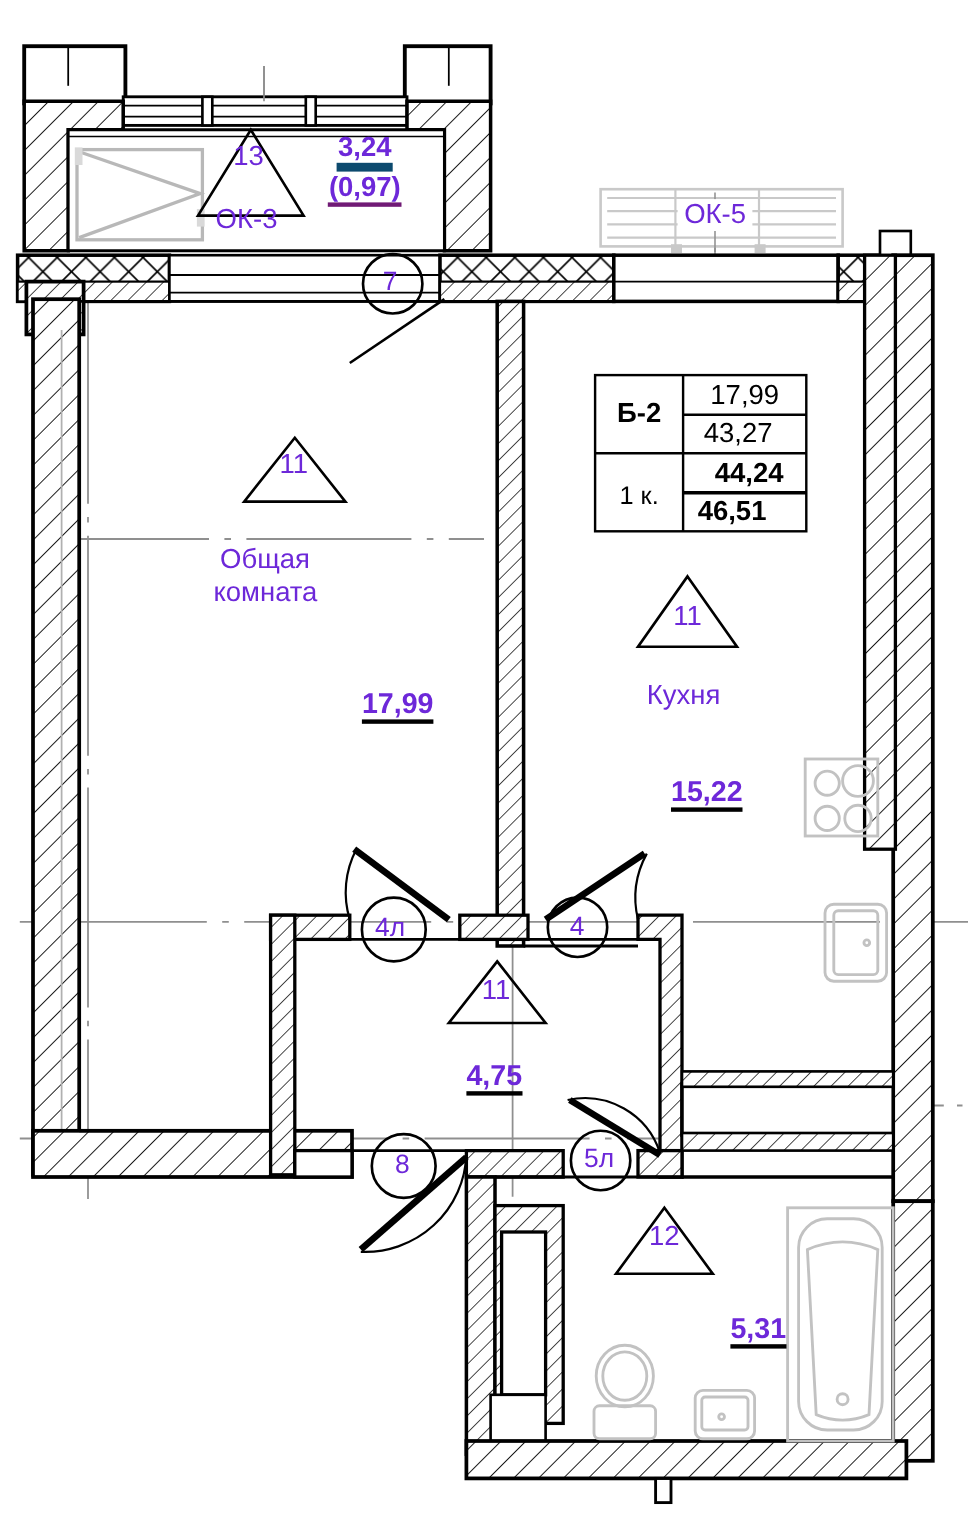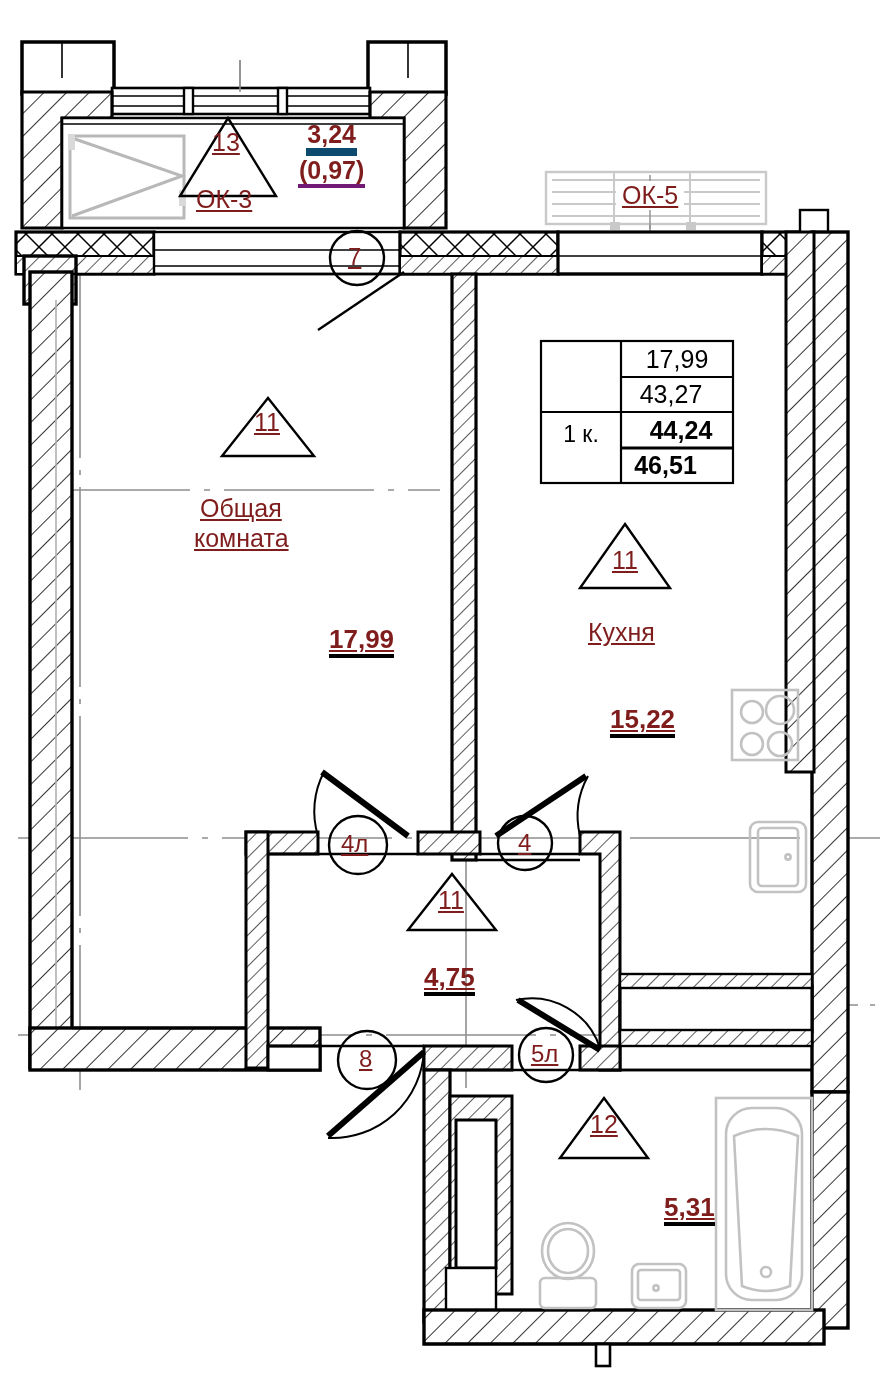--- a/index.html
+++ b/index.html
@@ -1,19 +1,19 @@
 <!DOCTYPE html>
 <html><head>
 <meta charset="utf-8">
 <style>
   html,body{margin:0;padding:0;background:#ffffff;}
   body{font-family:"Liberation Sans","DejaVu Sans",sans-serif;}
   #plan{position:relative;width:891px;height:1377px;background:#fff;overflow:hidden;}
   #plan svg{position:absolute;left:0;top:0;}
-  .lbl{position:absolute;color:#7f1d1d;white-space:nowrap;text-decoration:underline;}
+  .lbl{position:absolute;color:#6d28d9;white-space:nowrap;}
   .room-name{font-size:25px;letter-spacing:0px;text-align:center;}
   .area{font-size:26px;font-weight:bold;border-bottom:4px solid #000;padding-bottom:1px;line-height:1.05;}
   .okname{font-size:25px;}
   .tri-num{font-size:25px;}
   .circ-num{font-size:24px;}
   .tblcell{position:absolute;font-size:25px;display:flex;align-items:center;justify-content:center;}
   .tbl-b{font-weight:bold;}
   .bal-area{font-size:25px;font-weight:bold;text-align:center;line-height:1.12;}
   .bal-area .l1{border-bottom:8px solid #0c4a6e;display:inline-block;padding:0 1px;}
   .bal-area .l2{border-bottom:4px solid #701a75;display:inline-block;padding:0 1px;}
@@ -256,21 +256,22 @@
 <div class="lbl okname" style="left:196px;top:185px;">ОК-3</div>
 <div class="lbl bal-area" style="left:298px;top:120px;">
   <span class="l1">3,24</span><br>
   <span class="l2">(0,97)</span>
 </div>
 
 <div class="lbl circ-num" style="left:348px;top:243px;">7</div>
 
 <div class="lbl okname" style="left:616px;top:181px;background:#fff;padding:0 6px;">ОК-5</div>
 
-<div class="tblcell" style="left:541px;top:392px;width:80px;height:84px;font-size:23px;">1 к.</div>
+<div class="tblcell tbl-b" style="left:541px;top:341px;width:80px;height:71px;">Б-2</div>
+<div class="tblcell" style="left:541px;top:408px;width:80px;height:84px;font-size:23px;">1 к.</div>
 <div class="tblcell" style="left:621px;top:341px;width:112px;height:36px;">17,99</div>
 <div class="tblcell" style="left:621px;top:377px;width:100px;height:35px;">43,27</div>
 <div class="tblcell tbl-b" style="left:621px;top:412px;width:120px;height:36px;">44,24</div>
 <div class="tblcell tbl-b" style="left:607px;top:448px;width:117px;height:35px;">46,51</div>
 
 <div class="lbl tri-num" style="left:254px;top:408px;">11</div>
 <div class="lbl room-name" style="left:200px;top:484px;margin-top:10px;">Общая</div>
 <div class="lbl room-name" style="left:194px;top:524px;">комната</div>
 <div class="lbl area" style="left:329px;top:626px;">17,99</div>
 

